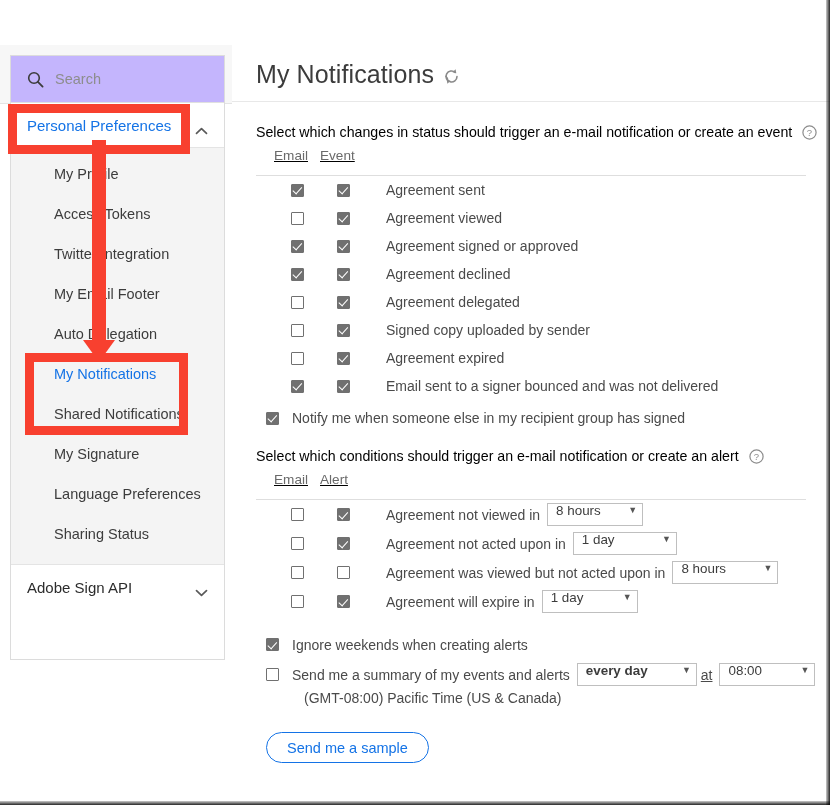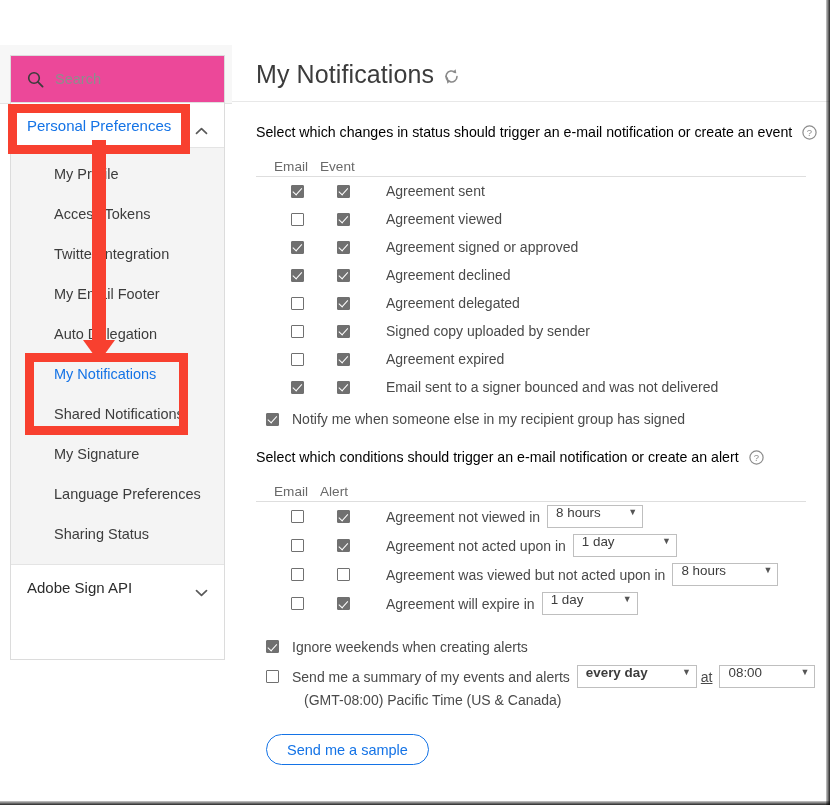--- a/index.html
+++ b/index.html
@@ -66,21 +66,21 @@
     border: 1px solid #dcdcdc;
     box-sizing: border-box;
   }
   .search-row {
     height: 47px;
     display: flex;
     align-items: center;
     padding-left: 16px;
     border-bottom: 1px solid #e0e0e0;
     box-sizing: border-box;
-    background: #ec4899;
+    background: #c4b5fd;
   }
   .search-icon {
     width: 17px; height: 17px;
     margin-right: 11px;
     flex: 0 0 auto;
   }
   .search-input {
     border: none;
     outline: none;
     font-family: "Liberation Sans", sans-serif;
@@ -177,25 +177,26 @@
     color: #000000;
   }
   .help-icon {
     width: 15px; height: 15px;
     margin-left: 10px;
     cursor: pointer;
     flex: 0 0 auto;
   }
   .col-head {
     display: flex;
-    margin-top: 19px;
+    margin-top: 8px;
     border-bottom: 1px solid #dedede;
-    padding-bottom: 2px;
+    padding-bottom: 12px;
     width: 550px;
     box-sizing: border-box;
+    text-decoration: underline;
   }
   .col-head .ch {
     font-size: 13.6px;
     color: #6a6a6a;
   }
   .ch-email { width: 46px; margin-left: 18px; }
   .ch-evt   { }
 
   .opt-row {
     display: flex;

